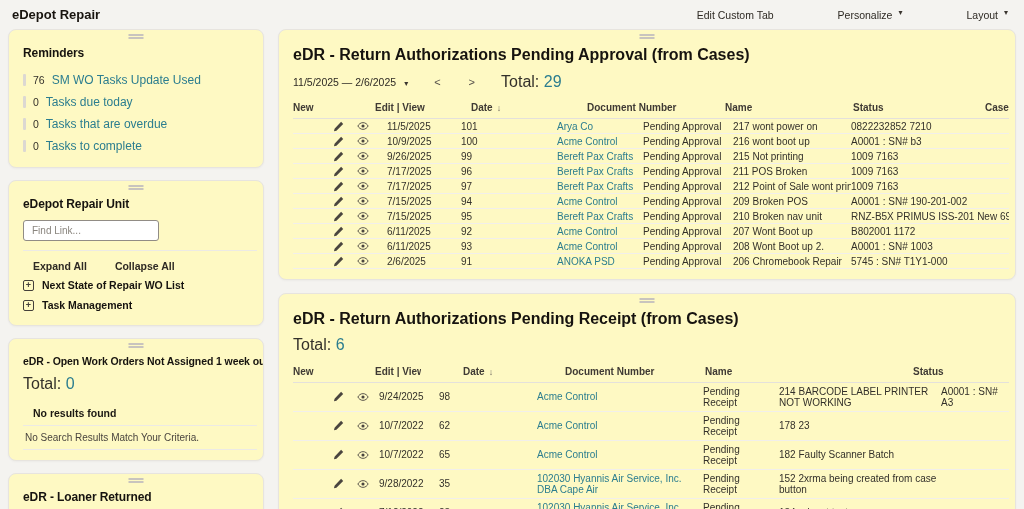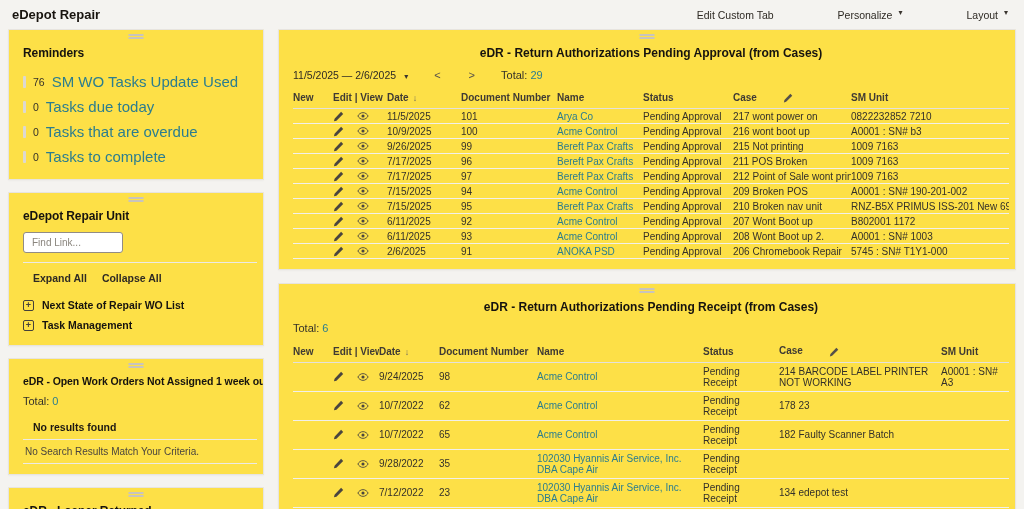--- a/index.html
+++ b/index.html
@@ -18,83 +18,83 @@
   .topbar-actions { display:flex; align-items:center; gap:28px; font-size:10.5px; color:#2e2a24; }
   .topbar-action { display:flex; align-items:flex-start; gap:6px; cursor:pointer;padding-left:36px; }
   .caret { font-size:8px; color:#3a352f; line-height:1; }
 
   
   .content { display:flex; gap:14px; padding:2px 8px 0 8px; align-items:flex-start; }
   .sidebar { width:256px; flex:0 0 256px; display:flex; flex-direction:column; gap:12px; }
   .main { flex:1; display:flex; flex-direction:column; gap:13px; min-width:0; }
 
   .panel {
-    background:#fde047;
+    background:#fef9c3;
     border:1px solid #e7e4df;
-    border-radius:1px;
+    border-radius:8px;
     box-shadow:0 1px 2px rgba(60,50,40,0.04);
     position:relative;
     padding:9px 6px 10px 14px;
     overflow:hidden;
   }
   .drag-handle {
     position:absolute; top:4px; left:50%; transform:translateX(-50%);
     width:15px; height:5px;
     border-top:2px solid #c8c4be; border-bottom:2px solid #c8c4be;
     cursor:grab;
   }
   .panel-title { font-weight:bold; color:#16130f; margin-top:7px; white-space:nowrap; }
   .sidebar .panel-title { font-size:10.5px; letter-spacing:-0.1px; }
-  .main .panel-title { font-size:12px;text-align:center; }
+  .main .panel-title { font-size:16px; }
 
   
   .reminder-list { margin-top:9px; }
   .reminder-item { display:flex; align-items:center; gap:7px; padding:4px 0; cursor:pointer; }
   .reminder-bar { width:3px; height:12px; background:#dcd8d2; border-radius:1px; flex:0 0 3px; }
   .reminder-count { color:#33302a; font-size:10.5px; }
-  .reminder-label { font-size:15px; color:#2b7d8f; }
+  .reminder-label { font-size:12px; color:#2b7d8f; }
 
   
   .find-input {
-    margin-top:9px; width:100px; border:1px solid #918c85; border-radius:3px;
+    margin-top:9px; width:136px; border:1px solid #918c85; border-radius:3px;
     padding:4px 8px; font-size:10px; color:#55504a; background:#fff;
     font-family:"Liberation Sans", sans-serif;
   }
   .find-input::placeholder { color:#8a857e; }
   .links-divider { border:none; border-top:1px solid #eceae5; margin:9px 0 0 0; }
-  .expand-row { display:flex; gap:15px; margin:9px 0 11px 10px; font-size:10.5px; font-weight:bold; color:#2e2a24; }
+  .expand-row { display:flex; gap:28px; margin:9px 0 3px 10px; font-size:10.5px; font-weight:bold; color:#2e2a24; }
   .expand-row span { cursor:pointer; }
   .tree-item { display:flex; align-items:center; gap:8px; padding:4px 0; cursor:pointer; }
   .tree-toggle {
     width:11px; height:11px; border:1.3px solid #44403a; border-radius:2px;
     display:flex; align-items:center; justify-content:center; flex:0 0 11px;
     font-size:9px; line-height:1; color:#44403a; font-weight:bold;
   }
   .tree-toggle::before { content:"+"; }
   .tree-label { font-size:10.5px; font-weight:bold; color:#16130f; }
 
   
-  .total-row { margin-top:8px; font-size:11px; color:#33302a; }
+  .total-row { margin-top:8px; font-size:16px; color:#33302a; }
   .no-results { margin-top:9px; }
   .nr-title { font-weight:bold; font-size:10.5px; color:#1c1813; padding:5px 0 6px 10px; }
   .nr-msg { font-size:10px; color:#4a453f; padding:6px 0 6px 2px; border-top:1px solid #eceae5; border-bottom:1px solid #eceae5; }
 
   
   .controls-row { display:flex; align-items:center; gap:24px; margin-top:9px; font-size:10.5px; color:#2e2a24; }
   .date-range { display:flex; align-items:flex-end; gap:8px; cursor:pointer; }
   .chev { background:none; border:none; font-size:11px; color:#55504a; cursor:pointer; padding:0 2px; font-family:"Liberation Sans",sans-serif; }
 
   
   .table { margin-top:7px; }
   .t1 { --cols: 40px 54px 74px 96px 86px 90px 118px 1fr; }
   .t2 { --cols: 40px 46px 60px 98px 166px 76px 162px 1fr; }
   .thead, .trow { display:grid; grid-template-columns:var(--cols); align-items:center; }
   .thead {
     font-size:10px; font-weight:bold; color:#3f3a34;
-    padding:4px 0 5px 0; border-bottom:1px solid #e4e1db;
+    padding:4px 0 5px 0; border-bottom:1px solid #e4e1db;gap:42px;
   }
   .thead > div { white-space:nowrap; overflow:hidden; }
   .trow { font-size:10px; color:#33302a; border-bottom:1px solid #f1efeb; padding:1px 0; min-height:15px; }
   .t1 .trow > div { white-space:nowrap; overflow:hidden; }
   .t2 .trow { padding:2px 0; }
   .t2 .trow > div { line-height:11px; padding:1px 4px 1px 0; }
   .cell-icons { display:flex; align-items:center; gap:13px; }
   .icon-btn { display:inline-flex; cursor:pointer; color:#4a453f; }
   .sort-arrow { font-size:9px; color:#6b665f; margin-left:4px; }
   .case-header-pencil { margin-left:26px; color:#55504a; display:inline-flex; vertical-align:middle; }
@@ -587,20 +587,21 @@
                   <svg width="12" height="12" viewBox="0 0 16 16">
                     <path d="M8 3.5C4.8 3.5 2.2 5.8 1.2 8c1 2.2 3.6 4.5 6.8 4.5s5.8-2.3 6.8-4.5C13.8 5.8 11.2 3.5 8 3.5z" fill="none" stroke="currentColor" stroke-width="1.2"></path>
                     <circle cx="8" cy="8" r="2.1" fill="currentColor"></circle>
                   </svg>
                 </span>
               </div>
               <div>9/28/2022</div>
               <div>35</div>
               <div class="cell-name">102030 Hyannis Air Service, Inc. DBA Cape Air</div>
               <div>Pending Receipt</div>
+              <div>152 2xrma being created from case button</div>
               <div></div>
             </div>
 
             <div class="trow">
               <div></div>
               <div class="cell-icons">
                 <span class="icon-btn">
                   <svg width="11" height="11" viewBox="0 0 16 16" fill="currentColor">
                     <path d="M11.8 1.2l3 3L5 14l-3.6 1 .9-3.7L11.8 1.2z"></path>
                   </svg>

